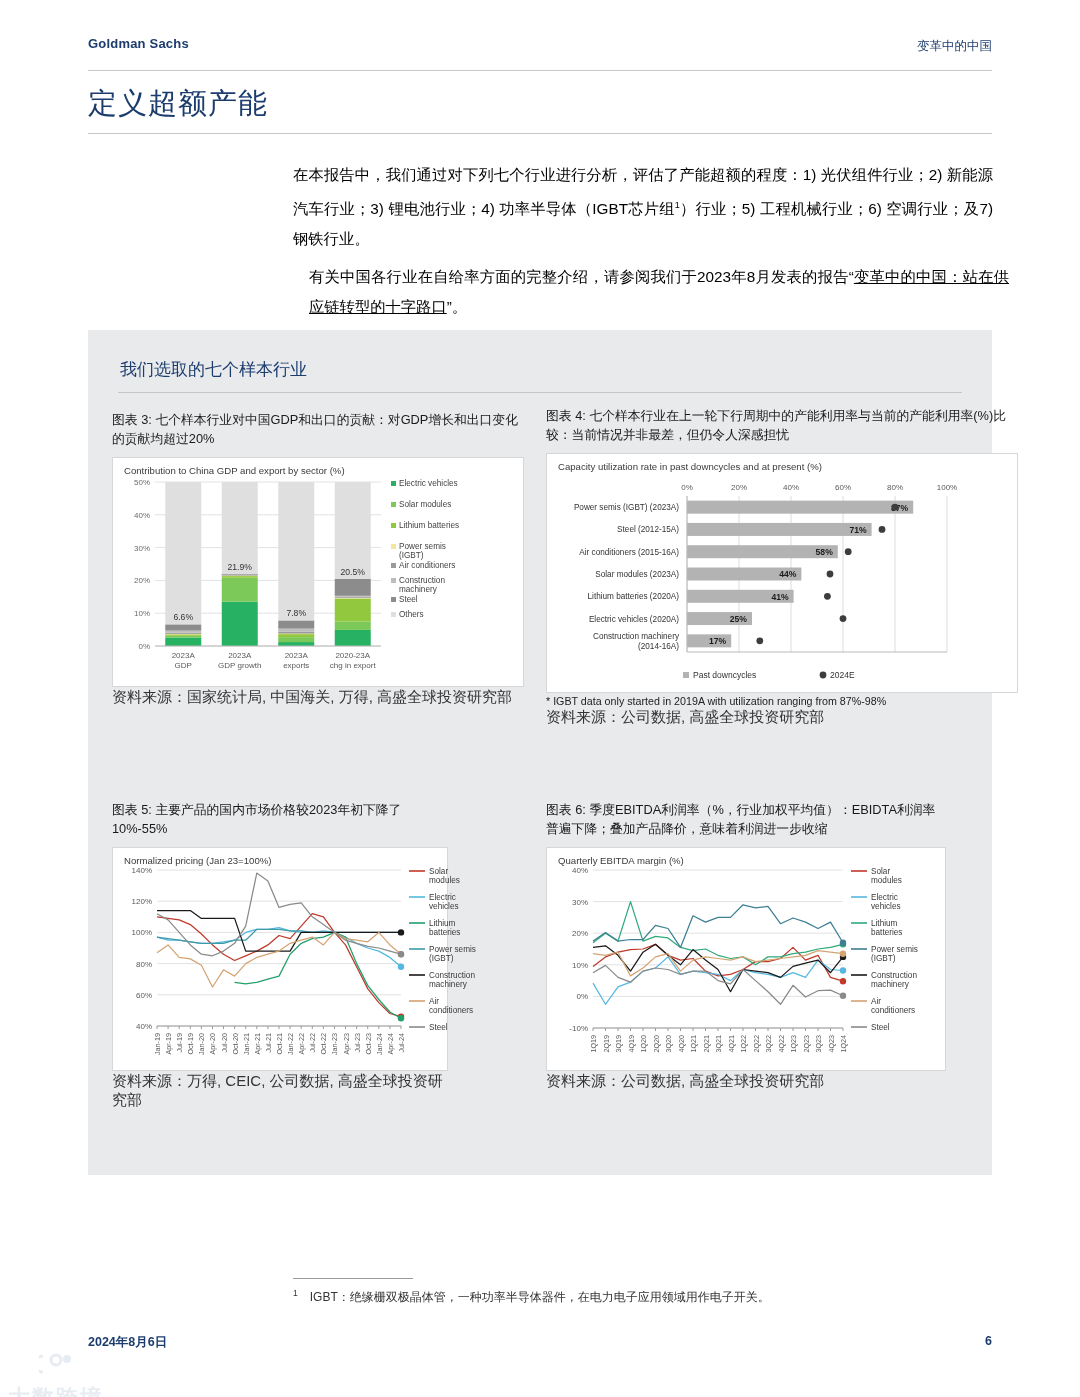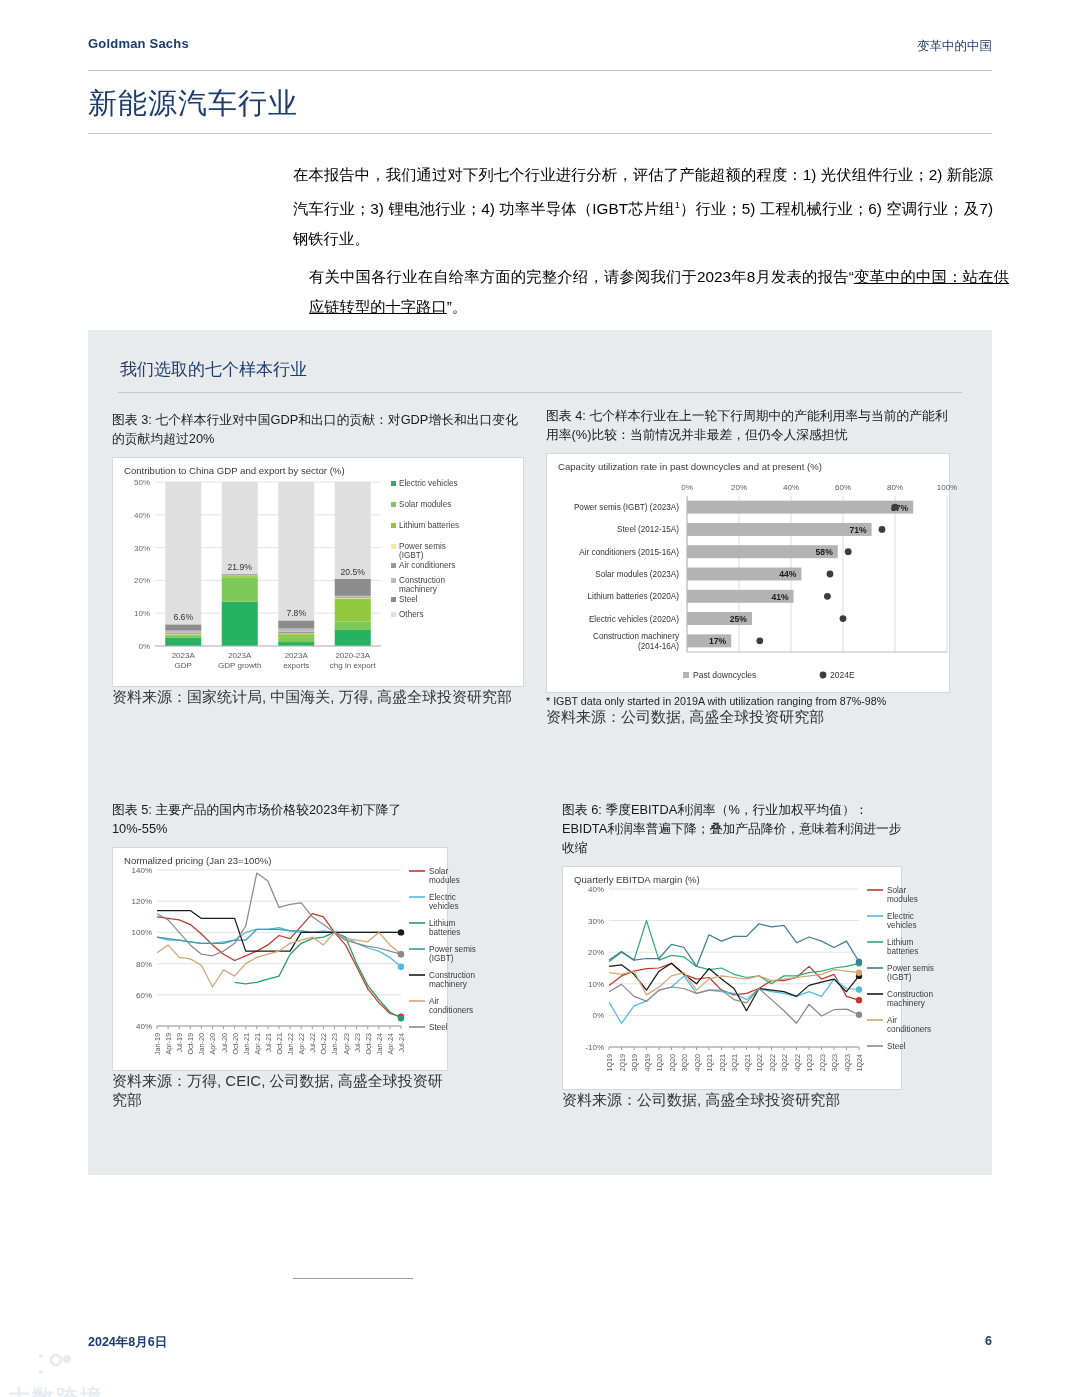--- a/index.html
+++ b/index.html
@@ -32,23 +32,23 @@
   .panel-head-rule{position:absolute;left:30px;top:62px;width:844px;height:1px;background:#c5c7cb;}
 
   
   .ex{position:absolute;}
   .ex-title{font-size:12.8px;line-height:19px;color:#1a1a1a;}
   .chartbox{background:#fff;border:1px solid #d6d7da;margin-top:9px;position:relative;}
   .src{font-size:15px;color:#333;margin-top:1px;}
   .note{font-size:10.7px;color:#222;margin-top:2px;}
 
   .ex3{left:112px;top:410px;width:412px;}
-  .ex4{left:546px;top:406px;width:404px;}
+  .ex4{left:546px;top:406px;width:472px;}
   .ex5{left:112px;top:800px;width:336px;}
-  .ex6{left:562px;top:800px;width:340px;}
+  .ex6{left:546px;top:800px;width:400px;}
 
   .cb-h1{height:228px;}
   .cb-h2{height:238px;}
   .cb-h3{height:222px;}
 
   .ctitle{position:absolute;left:11px;top:7px;font-size:9.6px;color:#3a3a3a;text-align:center;}
 
   
   svg{display:block;}
 
@@ -67,21 +67,21 @@
 <body>
 
 <div class="page">
 
   <div class="hdr">
     <div class="hdr-logo">Goldman Sachs</div>
     <div class="hdr-right">变革中的中国</div>
   </div>
   <div class="hdr-rule"></div>
 
-  <div class="page-title">新能源汽车行业</div>
+  <div class="page-title">定义超额产能</div>
   <div class="title-rule"></div>
 
   <div class="para" id="p1">
     <span>在本报告中，我们通过对下列七个行业进行分析，评估了产能超额的程度：1) 光伏组件行业；2) 新能源汽车行业；3) 锂电池行业；4) 功率半导体（IGBT芯片组</span><sup>1</sup><span>）行业；5) 工程机械行业；6) 空调行业；及7) 钢铁行业。</span>
   </div>
   <div class="para" id="p2">
     <span>有关中国各行业在自给率方面的完整介绍，请参阅我们于2023年8月发表的报告“</span><span class="ul">变革中的中国：站在供应链转型的十字路口</span><span>”。</span>
   </div>
 
   <div class="panel">
@@ -427,20 +427,23 @@
           <text x="324" y="156" font-size="8.2" fill="#3a3a3a" font-family="&quot;Liberation Sans&quot;,sans-serif" text-anchor="start">Air</text>
           <text x="324" y="165" font-size="8.2" fill="#3a3a3a" font-family="&quot;Liberation Sans&quot;,sans-serif" text-anchor="start">conditioners</text>
           <line x1="304" y1="179" x2="320" y2="179" stroke="#8a8a8a" stroke-width="1.6"></line>
           <text x="324" y="182" font-size="8.2" fill="#3a3a3a" font-family="&quot;Liberation Sans&quot;,sans-serif" text-anchor="start">Steel</text>
         </svg>
     </div>
     <div class="src">资料来源：公司数据, 高盛全球投资研究部</div>
   </div>
 
   <div class="fn-rule"></div>
+  <div class="fn">
+    <span class="fn-num">1</span><span>IGBT：绝缘栅双极晶体管，一种功率半导体器件，在电力电子应用领域用作电子开关。</span>
+  </div>
 
   <div class="ftr-date">2024年8月6日</div>
   <div class="ftr-page">6</div>
 
   <div class="wm">
     <svg width="34" height="24" viewBox="0 0 34 24">
       <path d="M4 4 a8 8 0 1 0 0 16" fill="none" stroke="#c9d6e4" stroke-width="3"></path>
       <circle cx="17" cy="8" r="5" fill="none" stroke="#c9d6e4" stroke-width="3"></circle>
       <circle cx="28" cy="7" r="4" fill="#c9d6e4"></circle>
     </svg>

